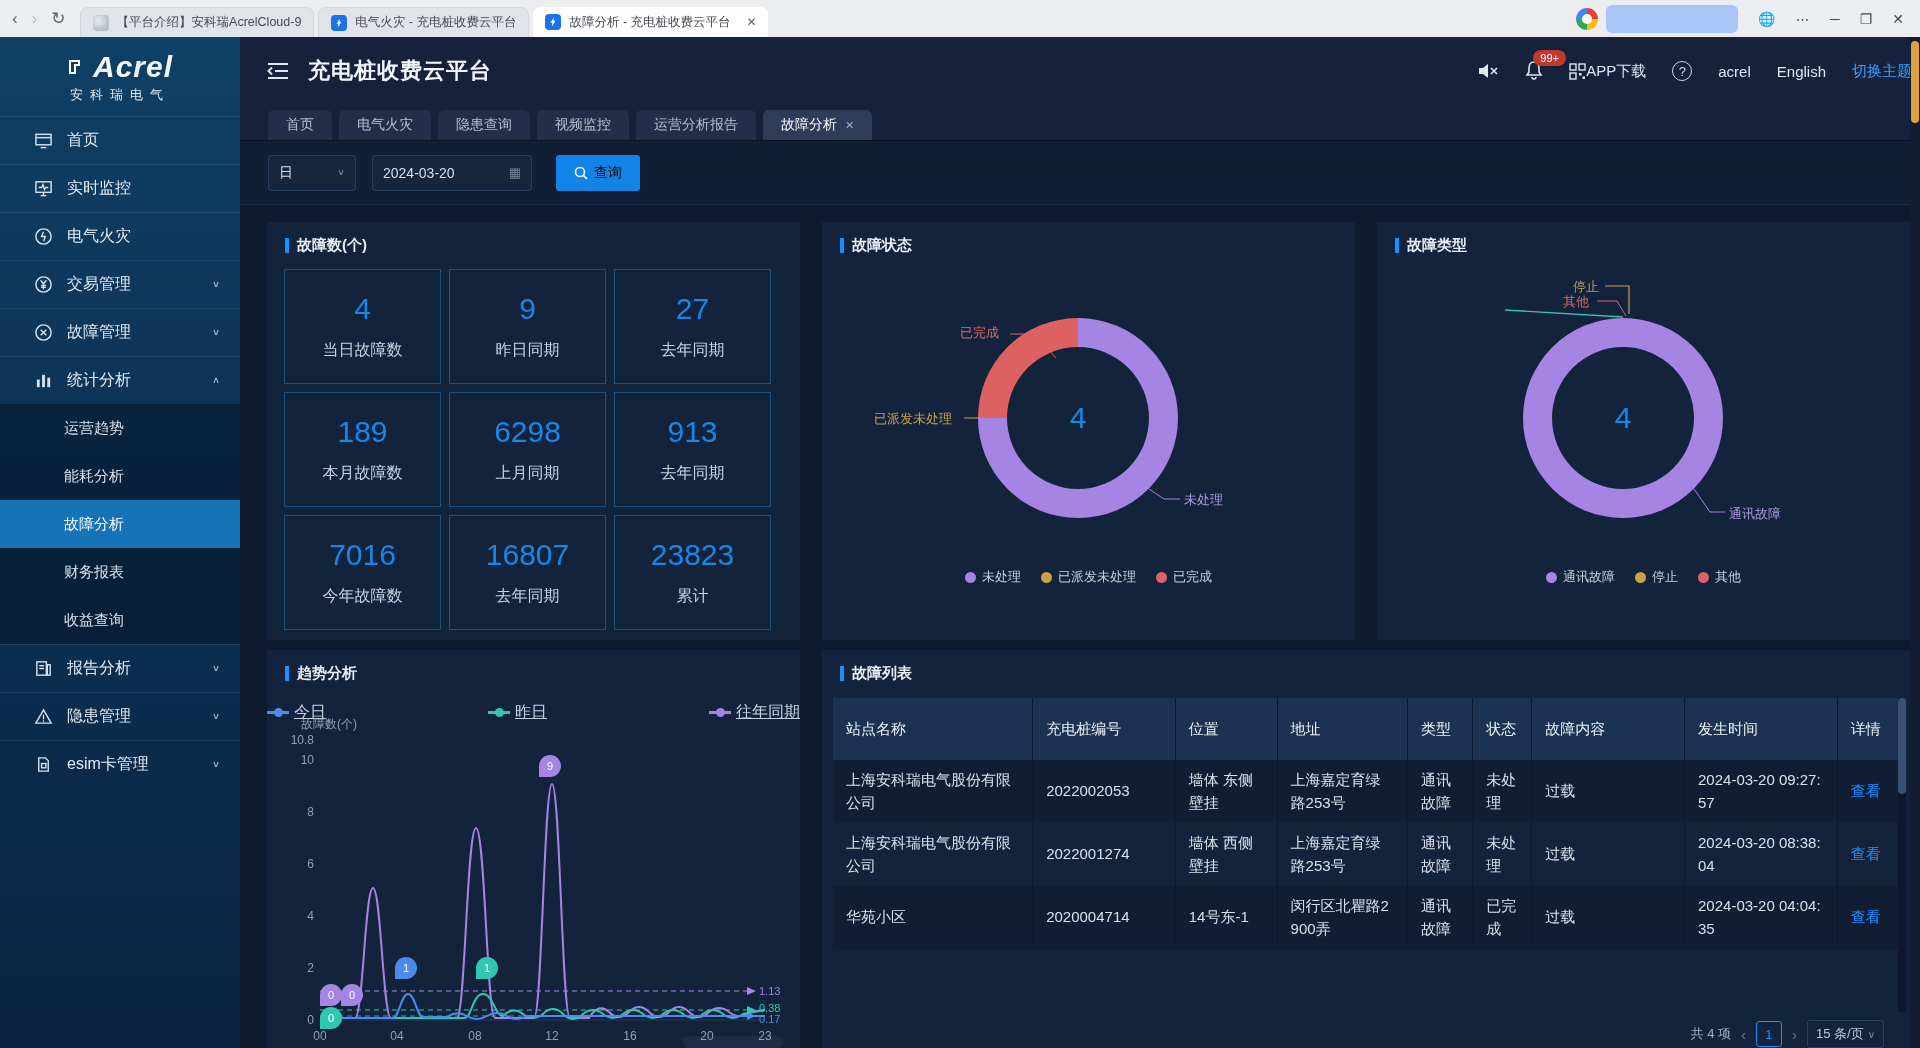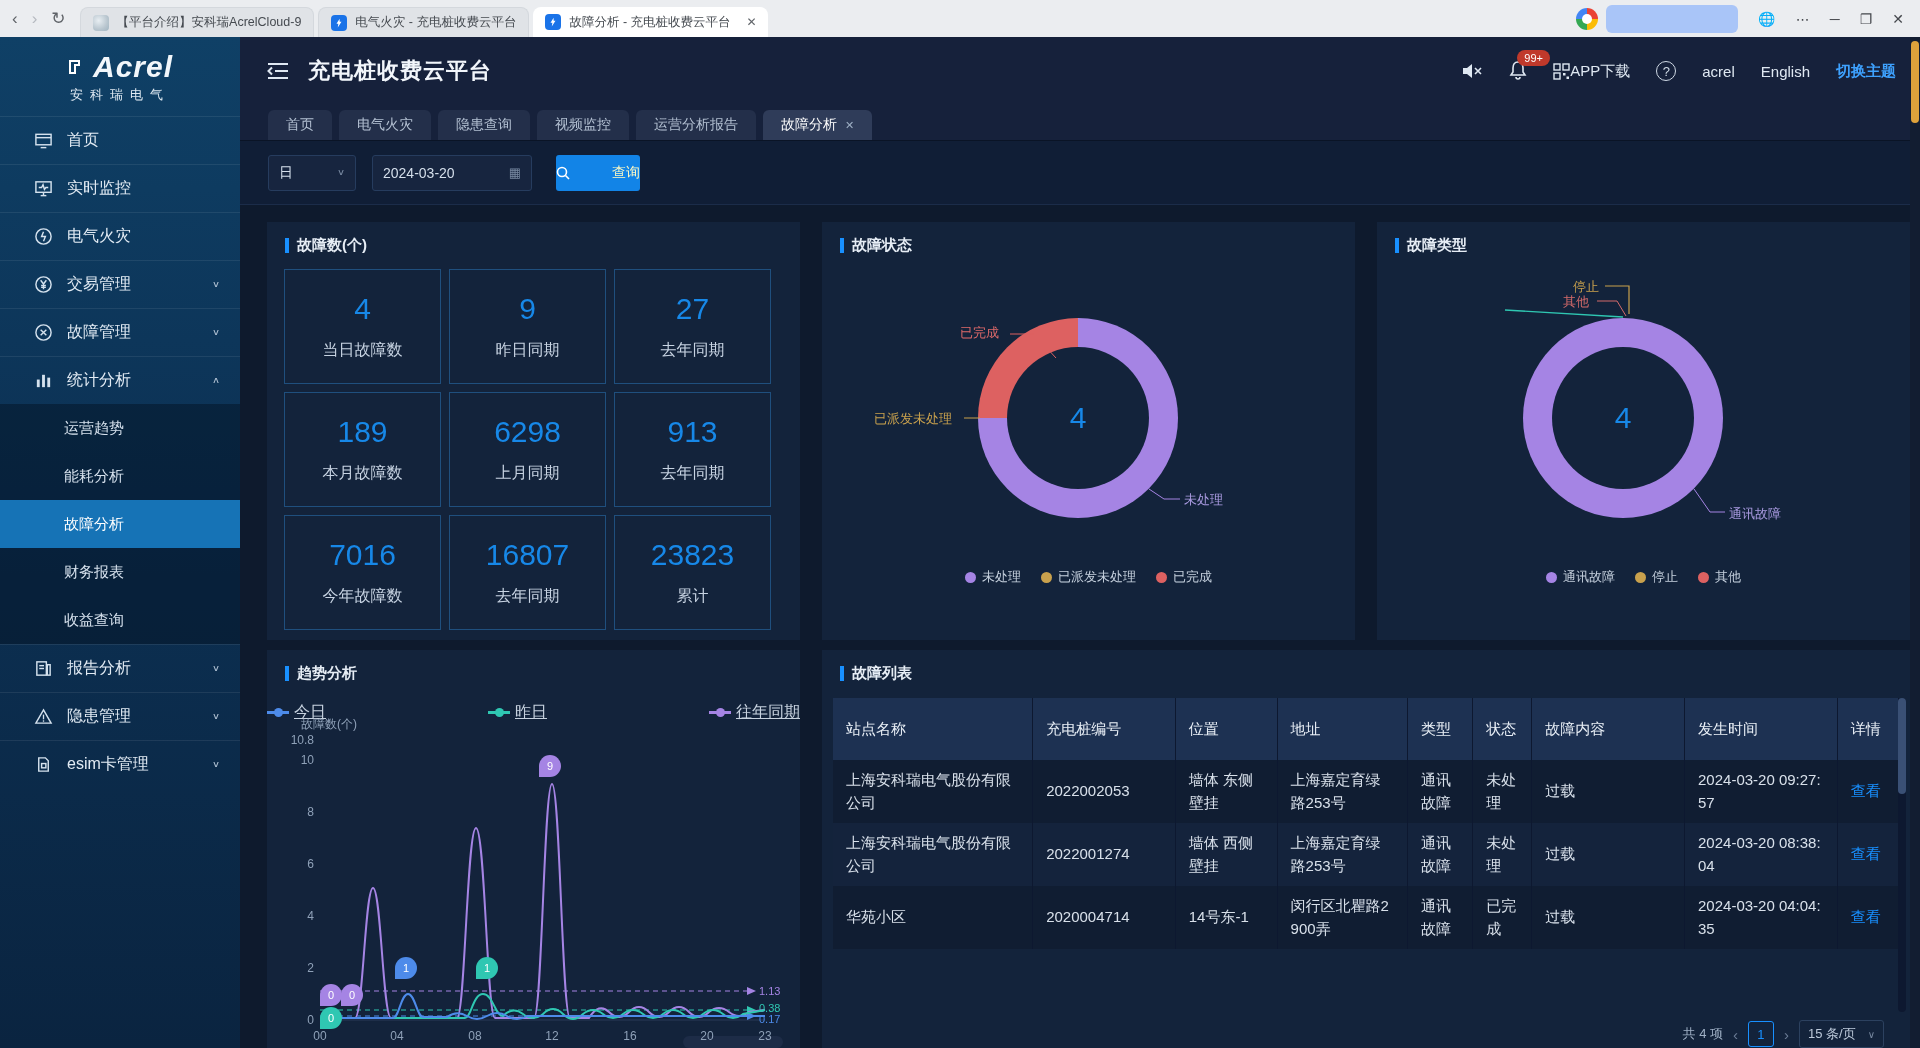--- a/index.html
+++ b/index.html
@@ -50,50 +50,50 @@
   .ssub { height:48px; display:flex; align-items:center; padding-left:64px; color:#d7e2ee;
     font-size:15px; cursor:pointer; }
   .ssub.active { background:#1673b6; color:#fff; }
 
   
   .main { position:absolute; left:240px; top:0; width:1680px; height:722px; }
   .apphdr { position:absolute; left:0; top:0; width:100%; height:68px; background:#16213b;
     display:flex; align-items:center; }
   .collapse { margin-left:26px; }
   .apptitle { margin-left:18px; font-size:22px; font-weight:bold; color:#f2f6fb; letter-spacing:1px; }
-  .hdr-right { margin-left:auto; display:flex; align-items:center; gap:26px; padding-right:24px;
+  .hdr-right { margin-left:auto; display:flex; align-items:center; gap:26px; padding-right:8px;
     color:#dfe8f2; font-size:15px; }
   .bellwrap { position:relative; }
   .badge99 { position:absolute; top:-10px; left:8px; background:#c0392b; color:#fff; font-size:11px;
     padding:2px 7px; border-radius:9px; white-space:nowrap; }
   .appdl { display:flex; align-items:center; gap:0; }
   .qmark { width:20px; height:20px; border:1.5px solid #cfd9e5; border-radius:50%; font-size:13px;
     display:flex; align-items:center; justify-content:center; color:#cfd9e5; }
-  .theme { color:#3ea2ff;font-weight:bold; }
+  .theme { color:#3ea2ff; }
 
   
   .worktabs { position:absolute; left:0; top:68px; width:100%; height:36px; background:#16213b;
     display:flex; align-items:flex-end; padding-left:28px; gap:7px;
     border-bottom:1px solid #0a1426; }
   .wtab { height:30px; padding:0 18px; background:#232f4a; color:#b3c0d2; font-size:14px;
     border-radius:6px 6px 0 0; display:flex; align-items:center; gap:8px; cursor:pointer; }
   .wtab.active { background:#2f3c59; color:#ffffff; }
   .wtab .x { font-size:11px; color:#9fb0c5; }
 
   
   .querybar { position:absolute; left:0; top:104px; width:100%; height:64px; background:#101e36;
     border-bottom:1px solid #1b2c49; display:flex; align-items:center; padding-left:28px; gap:8px; }
   .qselect { width:88px; height:36px; background:#17253f; border:1px solid #263c5e; border-radius:3px;
     color:#d5dfeb; font-size:14px; display:flex; align-items:center; padding:0 10px; }
   .qselect .arrow { color:#7788a0; }
   .qdate { width:160px; height:36px; background:#17253f; border:1px solid #263c5e; border-radius:3px;
     color:#d5dfeb; font-size:14px; display:flex; align-items:center; padding:0 10px; margin-left:8px; }
   .calicon { margin-left:auto; color:#7788a0; font-size:13px; }
   .qbtn { width:84px; height:36px; margin-left:16px; background:#1284e7; border:none; border-radius:3px;
-    color:#fef9c3; font-size:14px; display:flex; align-items:center; justify-content:space-between; gap:6px; cursor:pointer; }
+    color:#000000; font-size:14px; display:flex; align-items:center; justify-content:center; gap:6px; cursor:pointer; }
 
   
   .panel { position:absolute; background:#13233b; }
   .ptitle { position:absolute; left:18px; top:14px; font-size:15px; font-weight:bold; color:#e6edf5;
     display:flex; align-items:center; gap:8px; }
   .ptitle:before { content:""; width:4px; height:15px; background:#1890ff; display:inline-block; }
 
   
   .cards { position:absolute; left:17px; top:47px; display:grid;
     grid-template-columns:repeat(3,157px); grid-auto-rows:115px; gap:8px; }
@@ -137,21 +137,21 @@
   .vlink { color:#1890ff; cursor:pointer; }
   .tscroll { position:absolute; right:4px; top:48px; width:8px; height:314px; background:#0d1830; border-radius:4px;}
   .tscroll .thumb { position:absolute; top:0; left:0; width:8px; height:96px; background:#3a5075; border-radius:4px;}
 
   .pager { position:absolute; right:26px; top:370px; display:flex; align-items:center; gap:10px;
     font-size:13px; color:#9fb0c5; }
   .pgbox { width:26px; height:26px; border:1px solid #1890ff; border-radius:3px; color:#1890ff;
     display:flex; align-items:center; justify-content:center; }
   .pgarrow { color:#6b7c96; font-size:15px; }
   .pgsize { height:28px; border:1px solid #2c415f; border-radius:3px; padding:0 8px; display:flex;
-    align-items:center; gap:12px; color:#bcc9da; }
+    align-items:center; gap:4px; color:#bcc9da; }
 
   .vscroll { position:absolute; right:0; top:0; width:10px; height:1011px; background:#121d31; }
   .vscroll .thumb { position:absolute; top:4px; left:1px; width:8px; height:82px; background:#dda23b; border-radius:4px; }
 
   .datazoom { position:absolute; left:416px; top:386px; width:100px; height:12px; background:#1d2c47; border-radius:6px; }
 </style>
 </head>
 <body>
 
 <div class="browser">

